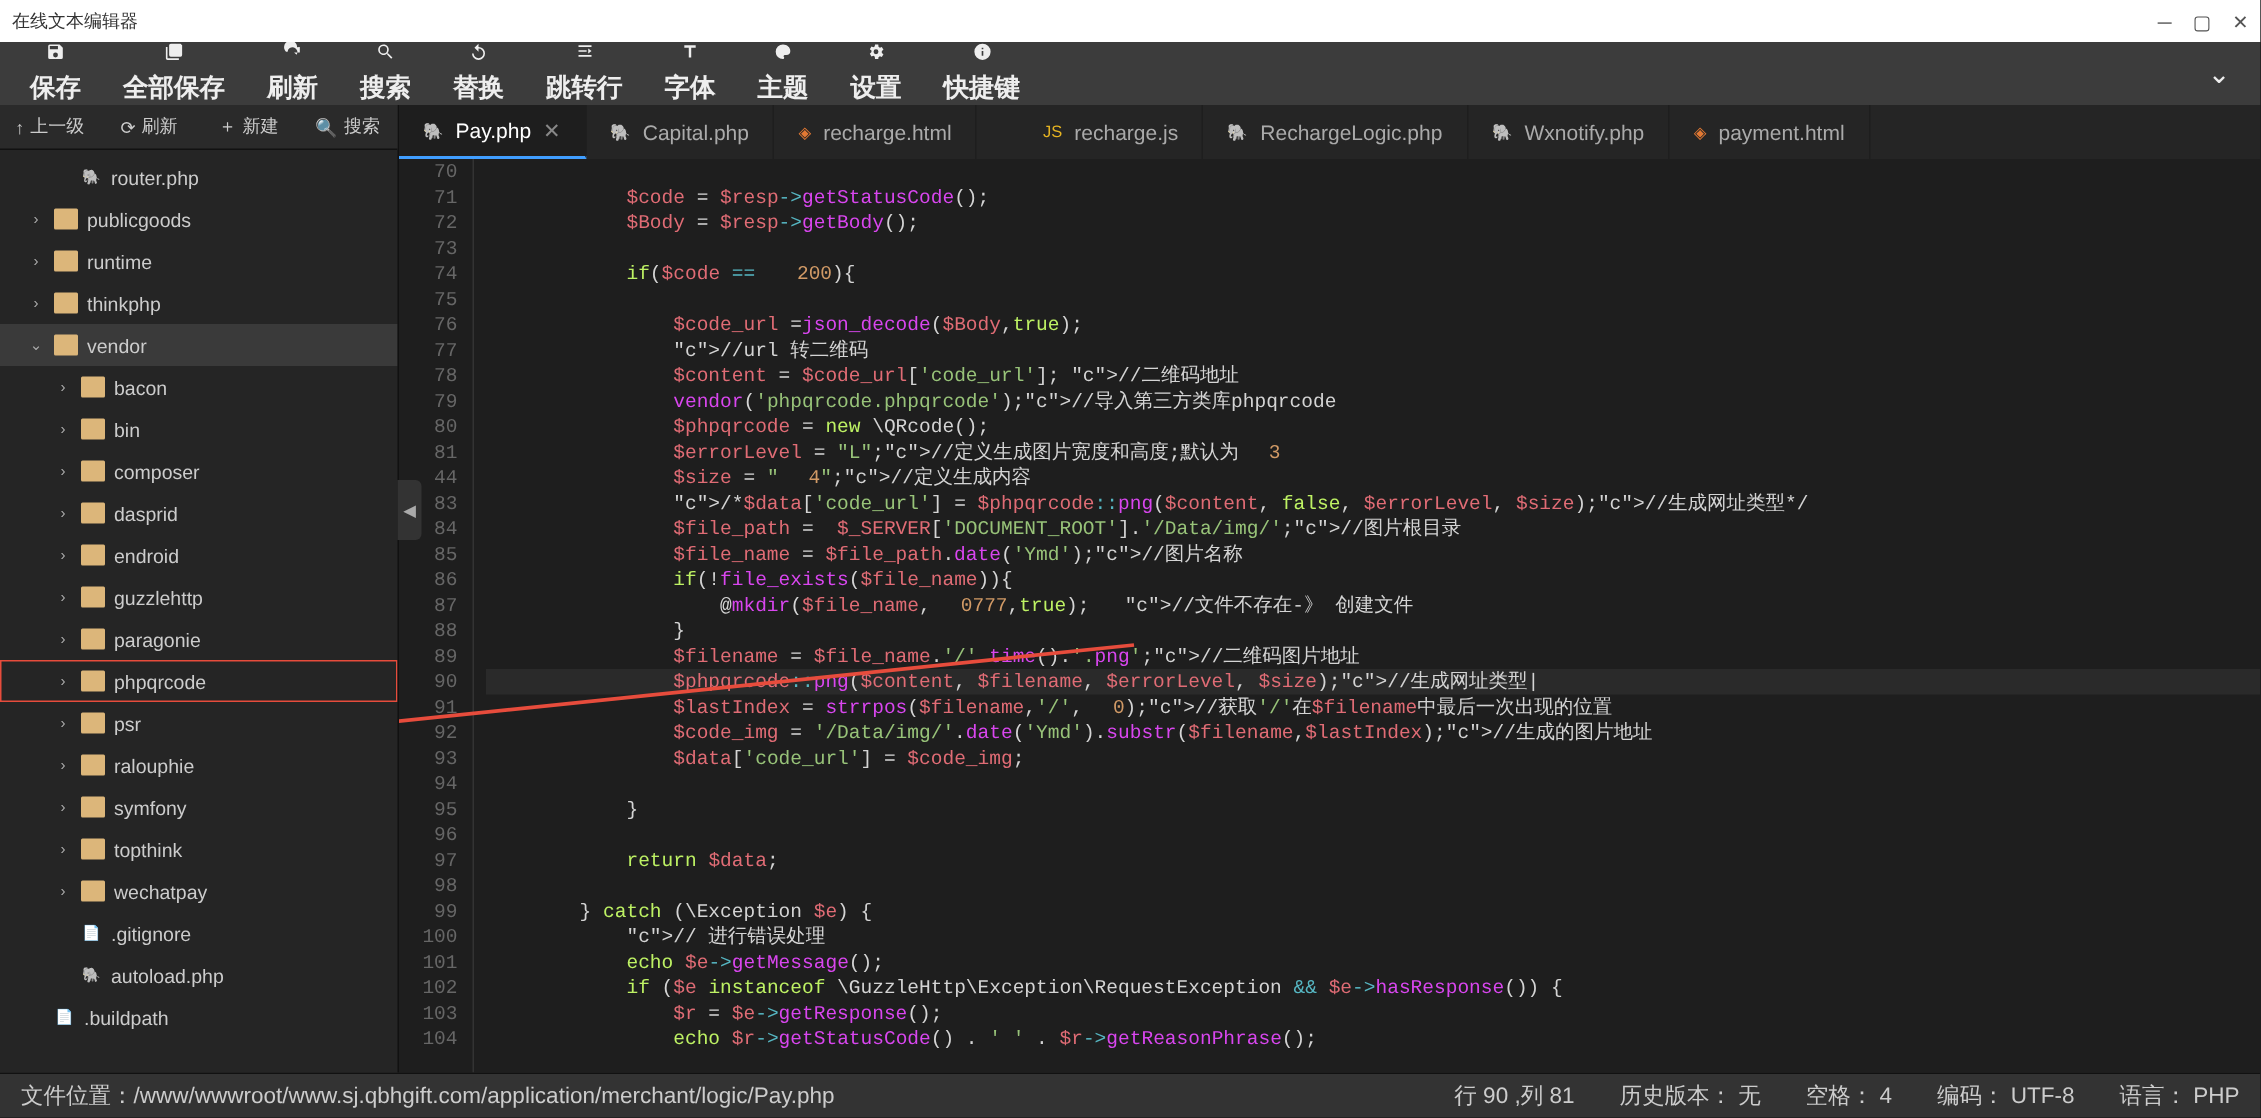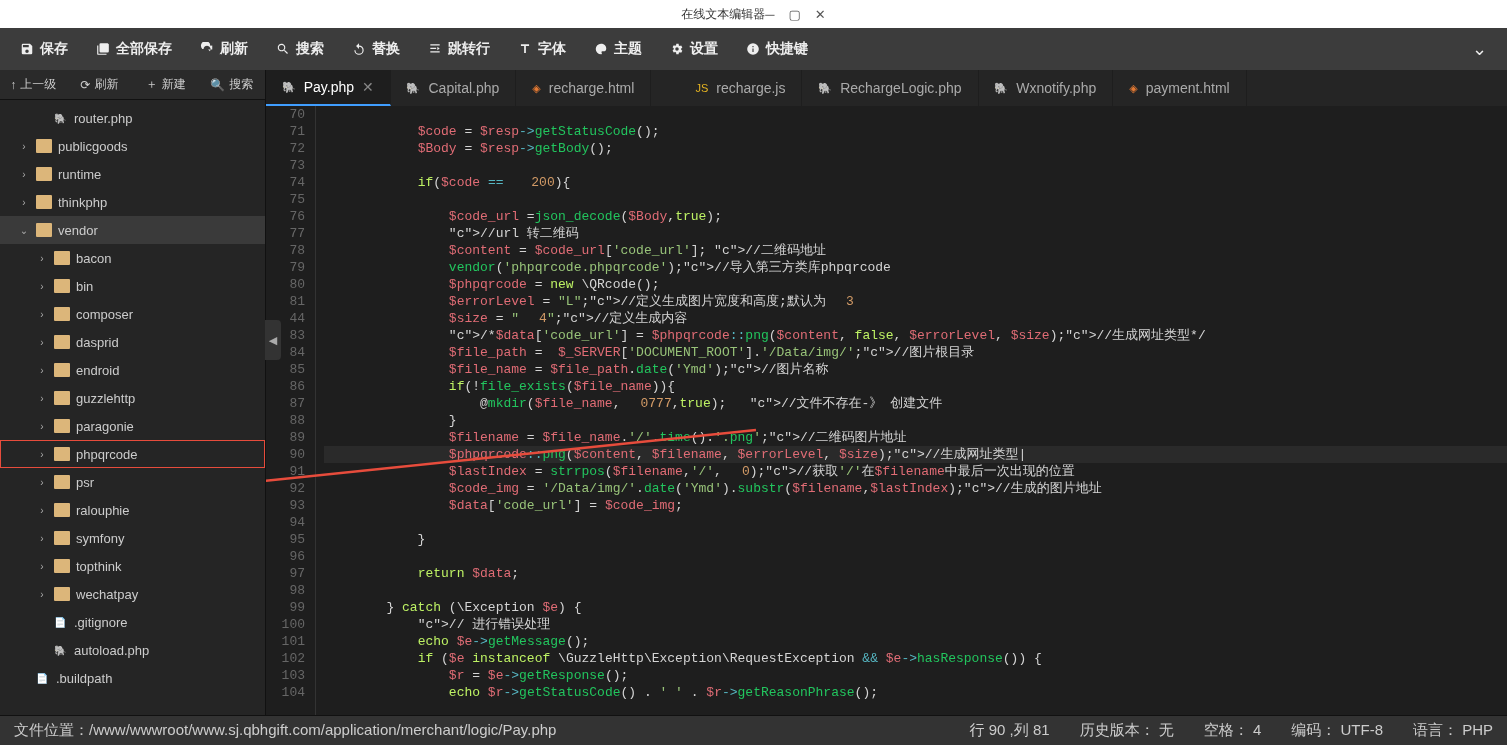--- a/index.html
+++ b/index.html
@@ -1,24 +1,24 @@
 <!DOCTYPE html>
 <html><head>
 <meta charset="utf-8">
 <style>
 * { margin: 0; padding: 0; box-sizing: border-box; }
 body { font-family: "Microsoft YaHei", Arial, sans-serif; font-size: 13px; background: #1e1e1e; color: #ccc; width: 1507px; height: 745px; overflow: hidden; user-select: none; }
 
-.titlebar { height: 28px; background: #fff; color: #333; display: flex; align-items: center; padding: 0 8px; justify-content: center; }
+.titlebar { height: 28px; background: #fff; color: #333; display: flex; align-items: center; padding: 0 8px; justify-content: space-between; }
 .titlebar .title { font-size: 12px; }
 .titlebar .win-controls { display: flex; gap: 14px; font-size: 13px; color: #555; }
 .titlebar .win-controls span { cursor: pointer; }
 
 .toolbar { height: 42px; background: #3c3c3c; display: flex; align-items: center; padding: 0 6px; gap: 0; }
-.toolbar .btn { display: flex; align-items: center; gap: 6px; padding: 0 14px; height: 42px; color: #eee; cursor: pointer; font-size: 14px; font-weight: bold; }
+.toolbar .btn { display: flex; align-items: center; gap: 6px; padding: 0 14px; height: 42px; color: #eee; cursor: pointer; font-size: 17px; font-weight: bold; flex-direction: column; }
 .toolbar .collapse-btn { margin-left: auto; color: #eee; padding: 0 14px; cursor: pointer; font-size: 18px; }
 
 .main { display: flex; height: calc(745px - 28px - 42px - 30px); }
 
 .sidebar { width: 266px; background: #252525; display: flex; flex-direction: column; border-right: 1px solid #111; }
 .sidebar-header { height: 32px; display: flex; align-items: center; padding: 0 10px; background: #333; color: #eee; font-size: 13px; gap: 6px; overflow: hidden; white-space: nowrap; }
 .sidebar-toolbar { height: 30px; display: flex; align-items: center; background: #2a2a2a; border-bottom: 1px solid #111; }
 .sidebar-toolbar .sbtn { flex: 1; display: flex; align-items: center; justify-content: center; gap: 4px; color: #ccc; font-size: 12px; cursor: pointer; }
 .tree { flex: 1; overflow-y: auto; padding: 4px 0; }
 .tree-item { display: flex; align-items: center; height: 28px; color: #ccc; cursor: pointer; gap: 6px; font-size: 13px; }
@@ -40,21 +40,21 @@
 .code-area { flex: 1; display: flex; overflow: hidden; position: relative; font-family: Consolas, "Courier New", monospace; font-size: 13px; line-height: 17px; }
 .gutter { width: 50px; background: #1e1e1e; color: #666; text-align: right; padding: 0 10px 0 0; border-right: 1px solid #333; }
 .gutter .ln { height: 17px; }
 .code { flex: 1; padding: 0 0 0 8px; color: #d4d4d4; white-space: pre; position: relative; }
 .code .line { height: 17px; }
 .code .line.current { background: #2a2a2a; }
 .code .k { color: #bef264; }
 .code .v { color: #e06c75; }
 .code .s { color: #98c379; }
 .code .n { color: #d19a66; margin-left: 20px; }
-.code .f { color: #22c55e; }
+.code .f { color: #d946ef; }
 .code .o { color: #56b6c2; }
 
 .arrow-annotation { position: absolute; pointer-events: none; z-index: 100; }
 
 .statusbar { height: 30px; background: #333; color: #ccc; display: flex; align-items: center; padding: 0 14px; font-size: 15px; gap: 30px; border-top: 1px solid #111; }
 .statusbar .fill { flex: 1; }
 .statusbar .item { white-space: nowrap; }
 
 .collapse-handle { position: absolute; left: -1px; top: 250px; width: 16px; height: 40px; background: #333; border-radius: 0 4px 4px 0; display: flex; align-items: center; justify-content: center; color: #aaa; cursor: pointer; z-index: 50; font-size: 11px; }
 

